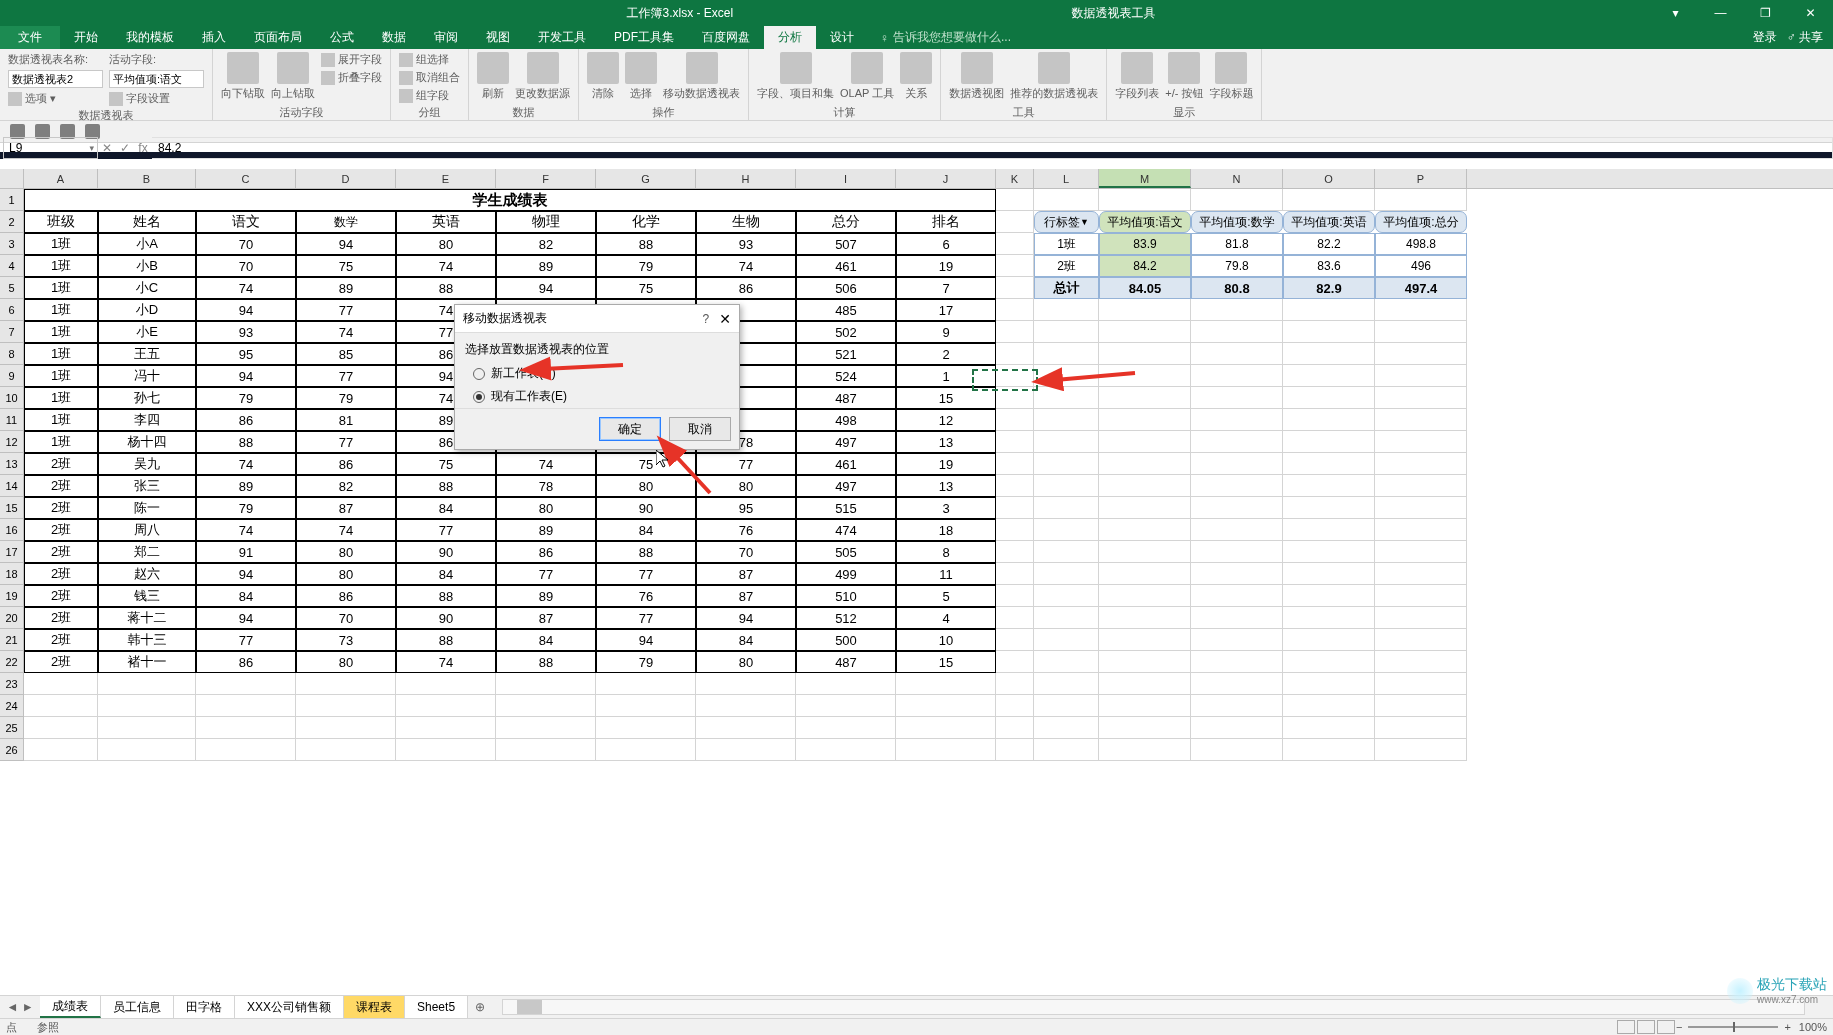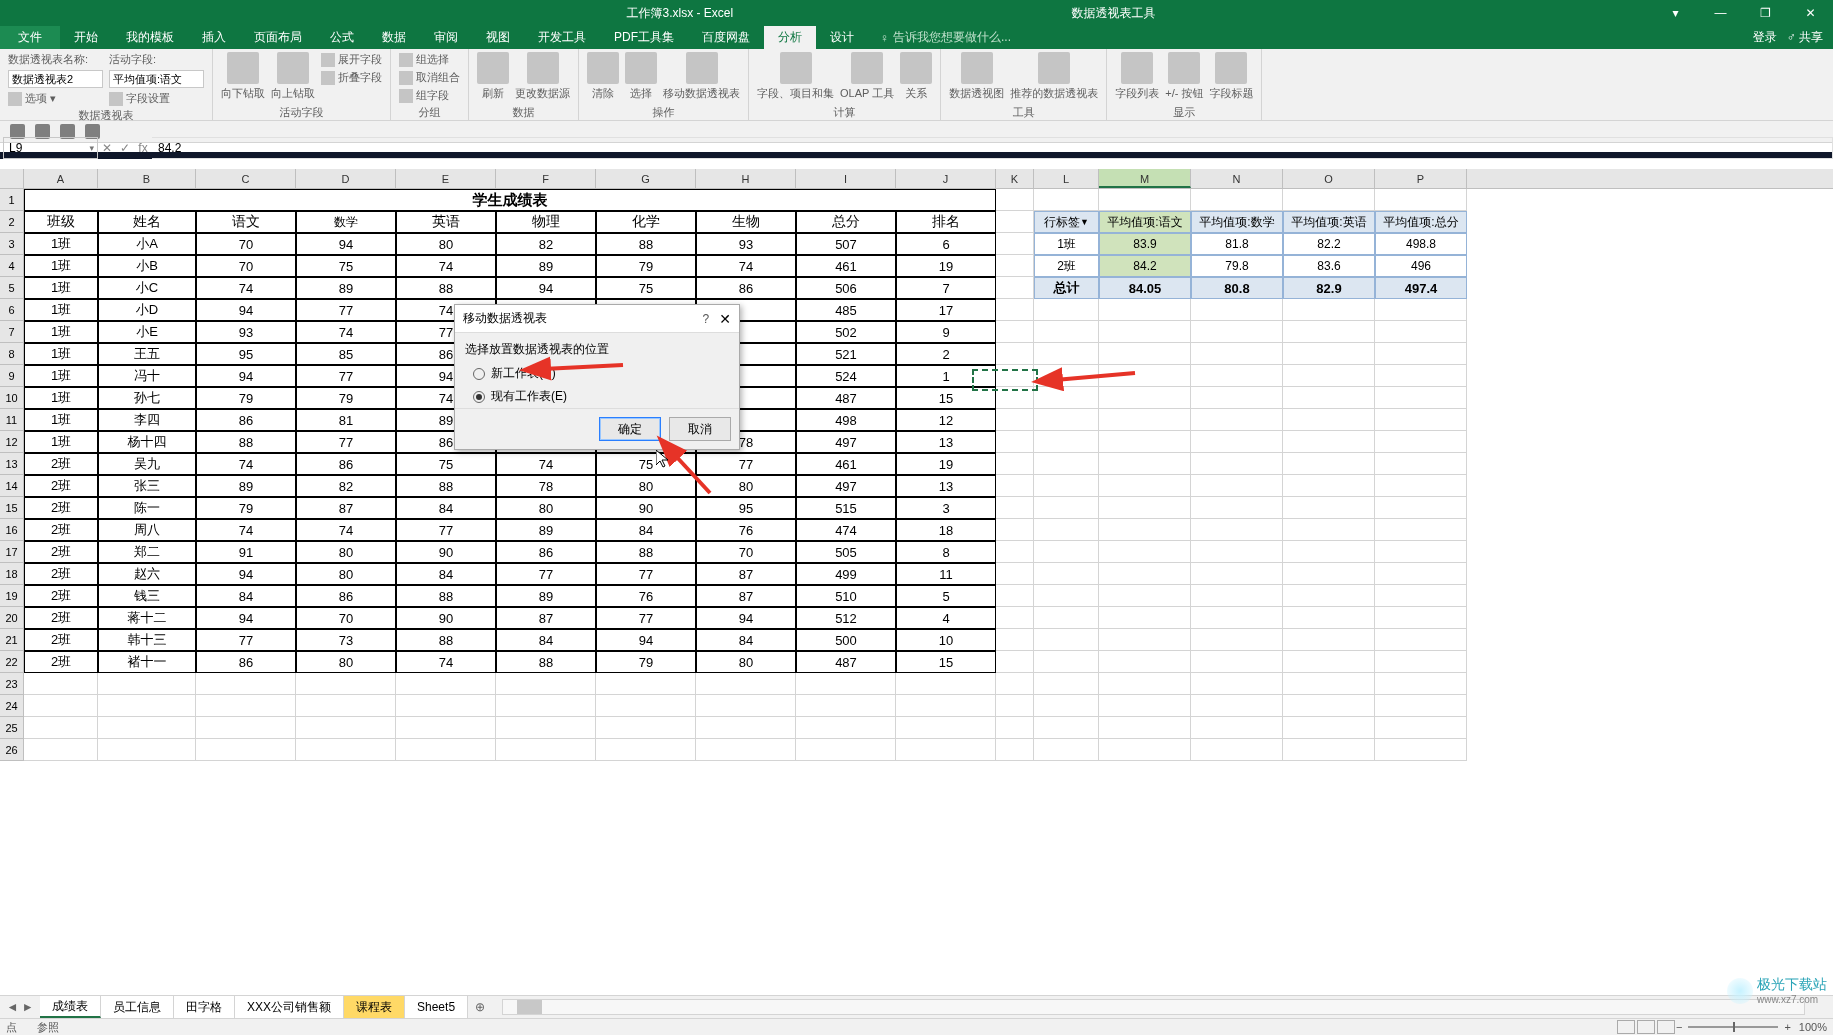--- a/index.html
+++ b/index.html
@@ -44,21 +44,21 @@
 .corner { width: 24px; border-right: 1px solid #bfbfbf; background: #e6e6e6; }
 .ch { border-right: 1px solid #bfbfbf; text-align: center; font-size: 11px; color: #333; line-height: 20px; }
 .ch.sel { background: #c5e0b4; border-bottom: 2px solid #217346; }
 
 .rows { position: absolute; top: 20px; left: 0; right: 0; bottom: 0; overflow: hidden; }
 .row { display: flex; height: 22px; }
 .rh { width: 24px; background: #e6e6e6; border-right: 1px solid #bfbfbf; border-bottom: 1px solid #bfbfbf; font-size: 11px; display: flex; align-items: center; justify-content: center; }
 .cell { border-right: 1px solid #d4d4d4; border-bottom: 1px solid #d4d4d4; font-size: 13px; display: flex; align-items: center; justify-content: center; background: #fff; }
 
 
-.pvt-head { background: #dce6f1 !important; color: #000; font-size: 12px; }
+.pvt-head { background: #dce6f1 !important; color: #000; font-size: 12px; border-radius: 7px; }
 .pvt-total { background: #dce6f1 !important; font-weight: bold; }
 .pvt-cell { font-size: 12px; }
 .pvt-box { border: 1px solid #95b3d7; }
 .pvt-col-sel { background: #d0e3bc !important; }
 
 
 .wA { width: 74px; } .wB { width: 98px; } .wC { width: 100px; } .wD { width: 100px; } .wE { width: 100px; }
 .wF { width: 100px; } .wG { width: 100px; } .wH { width: 100px; } .wI { width: 100px; } .wJ { width: 100px; }
 .wK { width: 38px; } .wL { width: 65px; } .wM { width: 92px; } .wN { width: 92px; } .wO { width: 92px; } .wP { width: 92px; }
 .wTail { flex: 1; border-right: none; }

